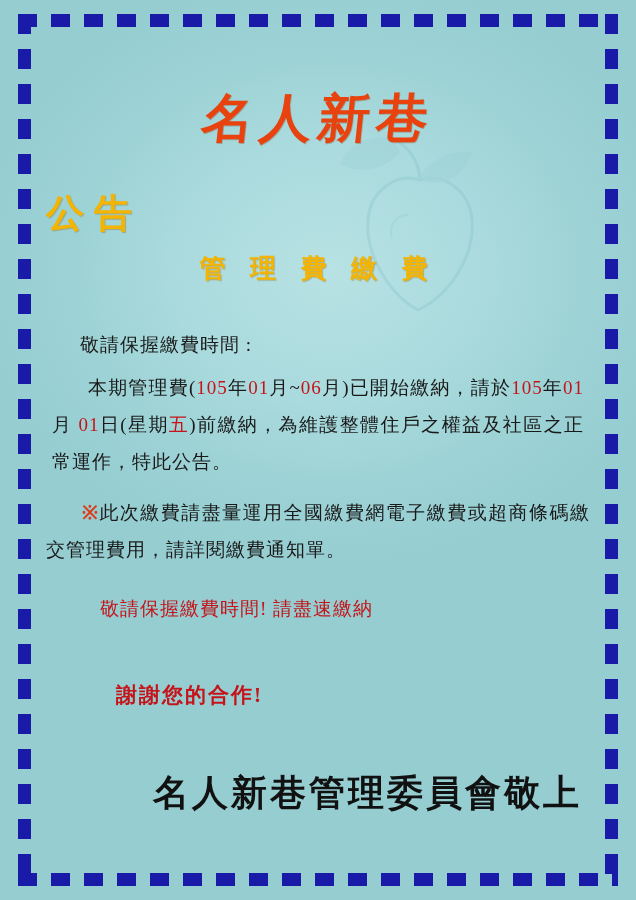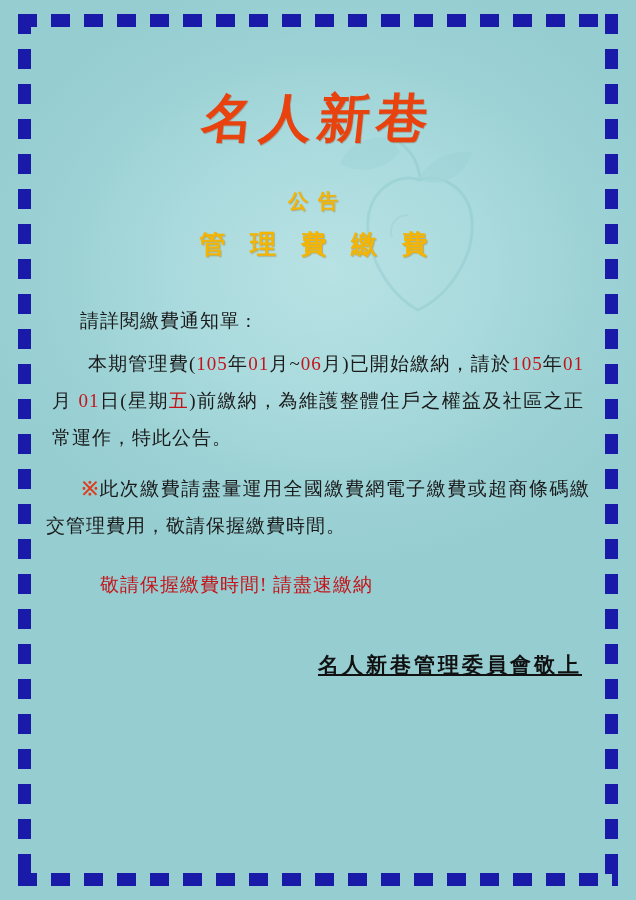--- a/index.html
+++ b/index.html
@@ -78,23 +78,22 @@
     font-family: "Liberation Serif", "DejaVu Serif", serif;
     font-size: 52px;
     font-weight: bold;
     color: #e8430f;
     letter-spacing: 6px;
     text-shadow: 1px 1px 0 rgba(120,30,0,0.25);
     transform: skewX(-6deg);
   }
 
   .title-main {
-    text-align: center;
     margin-top: 34px;
-    font-size: 20px;
+    font-size: 38px;
     font-weight: bold;
     color: #f4b400;
     letter-spacing: 10px;
     text-shadow: 1px 1px 1px rgba(140,90,0,0.35);
   }
 
   .title-sub {
     text-align: center;
     margin-top: 12px;
     font-size: 26px;
@@ -152,25 +151,24 @@
     font-size: 21px;
     font-weight: bold;
     color: #c4141a;
     letter-spacing: 2px;
   }
 
   .signature {
     margin-top: 42px;
     text-align: right;
     padding-right: 8px;
-    font-size: 21px;
+    font-size: 36px;
     font-weight: bold;
     color: #111111;
     letter-spacing: 3px;
-    text-decoration: underline;
   }
 </style>
 </head>
 <body>
 
 <div class="poster">
 
   <svg class="watermark" viewBox="0 0 230 260" xmlns="http://www.w3.org/2000/svg">
     <path d="M120 60 C95 52 70 72 68 100 C65 135 90 175 118 190 C148 176 175 138 172 100 C170 72 145 52 120 60 Z" fill="none" stroke="#7fc0c5" stroke-width="3"></path>
     <path d="M120 58 C118 40 108 26 92 18" fill="none" stroke="#7fc0c5" stroke-width="3"></path>
@@ -187,26 +185,27 @@
   <div class="content">
 
     <div class="logo">名人新巷</div>
 
     <div class="title-main">公告</div>
 
     <div class="title-sub">管 理 費 繳 費</div>
 
     <div class="body-text">
 
-      <p class="greeting">請詳閱繳費通知單 :</p>
+      <p class="greeting">敬請保握繳費時間 :</p>
 
       <p class="para"><span>本期管理費(</span><span class="hl-red">105</span><span>年</span><span class="hl-red">01</span><span>月~</span><span class="hl-red">06</span><span>月</span><span>)已開始繳納，請於</span><span class="hl-red">105</span><span>年</span><span class="hl-red">01</span><span>月</span>&nbsp;<span class="hl-red">01</span><span>日(星期</span><span class="hl-red">五</span><span>)前繳納，為維護整體住戶之權益及社區之正常運作，特此公告。</span></p>
 
-      <p class="para2"><span class="mark">※</span><span>此次繳費請盡量運用全國繳費網電子繳費或超商條碼繳交管理費用，敬請保握繳費時間。</span></p>
+      <p class="para2"><span class="mark">※</span><span>此次繳費請盡量運用全國繳費網電子繳費或超商條碼繳交管理費用，請詳閱繳費通知單。</span></p>
 
       <div class="notice-line">敬請保握繳費時間! 請盡速繳納</div>
 
+      <div class="thanks-line">謝謝您的合作!</div>
 
       <div class="signature">名人新巷管理委員會敬上</div>
 
     </div>
   </div>
 </div>
 
 </body></html>

